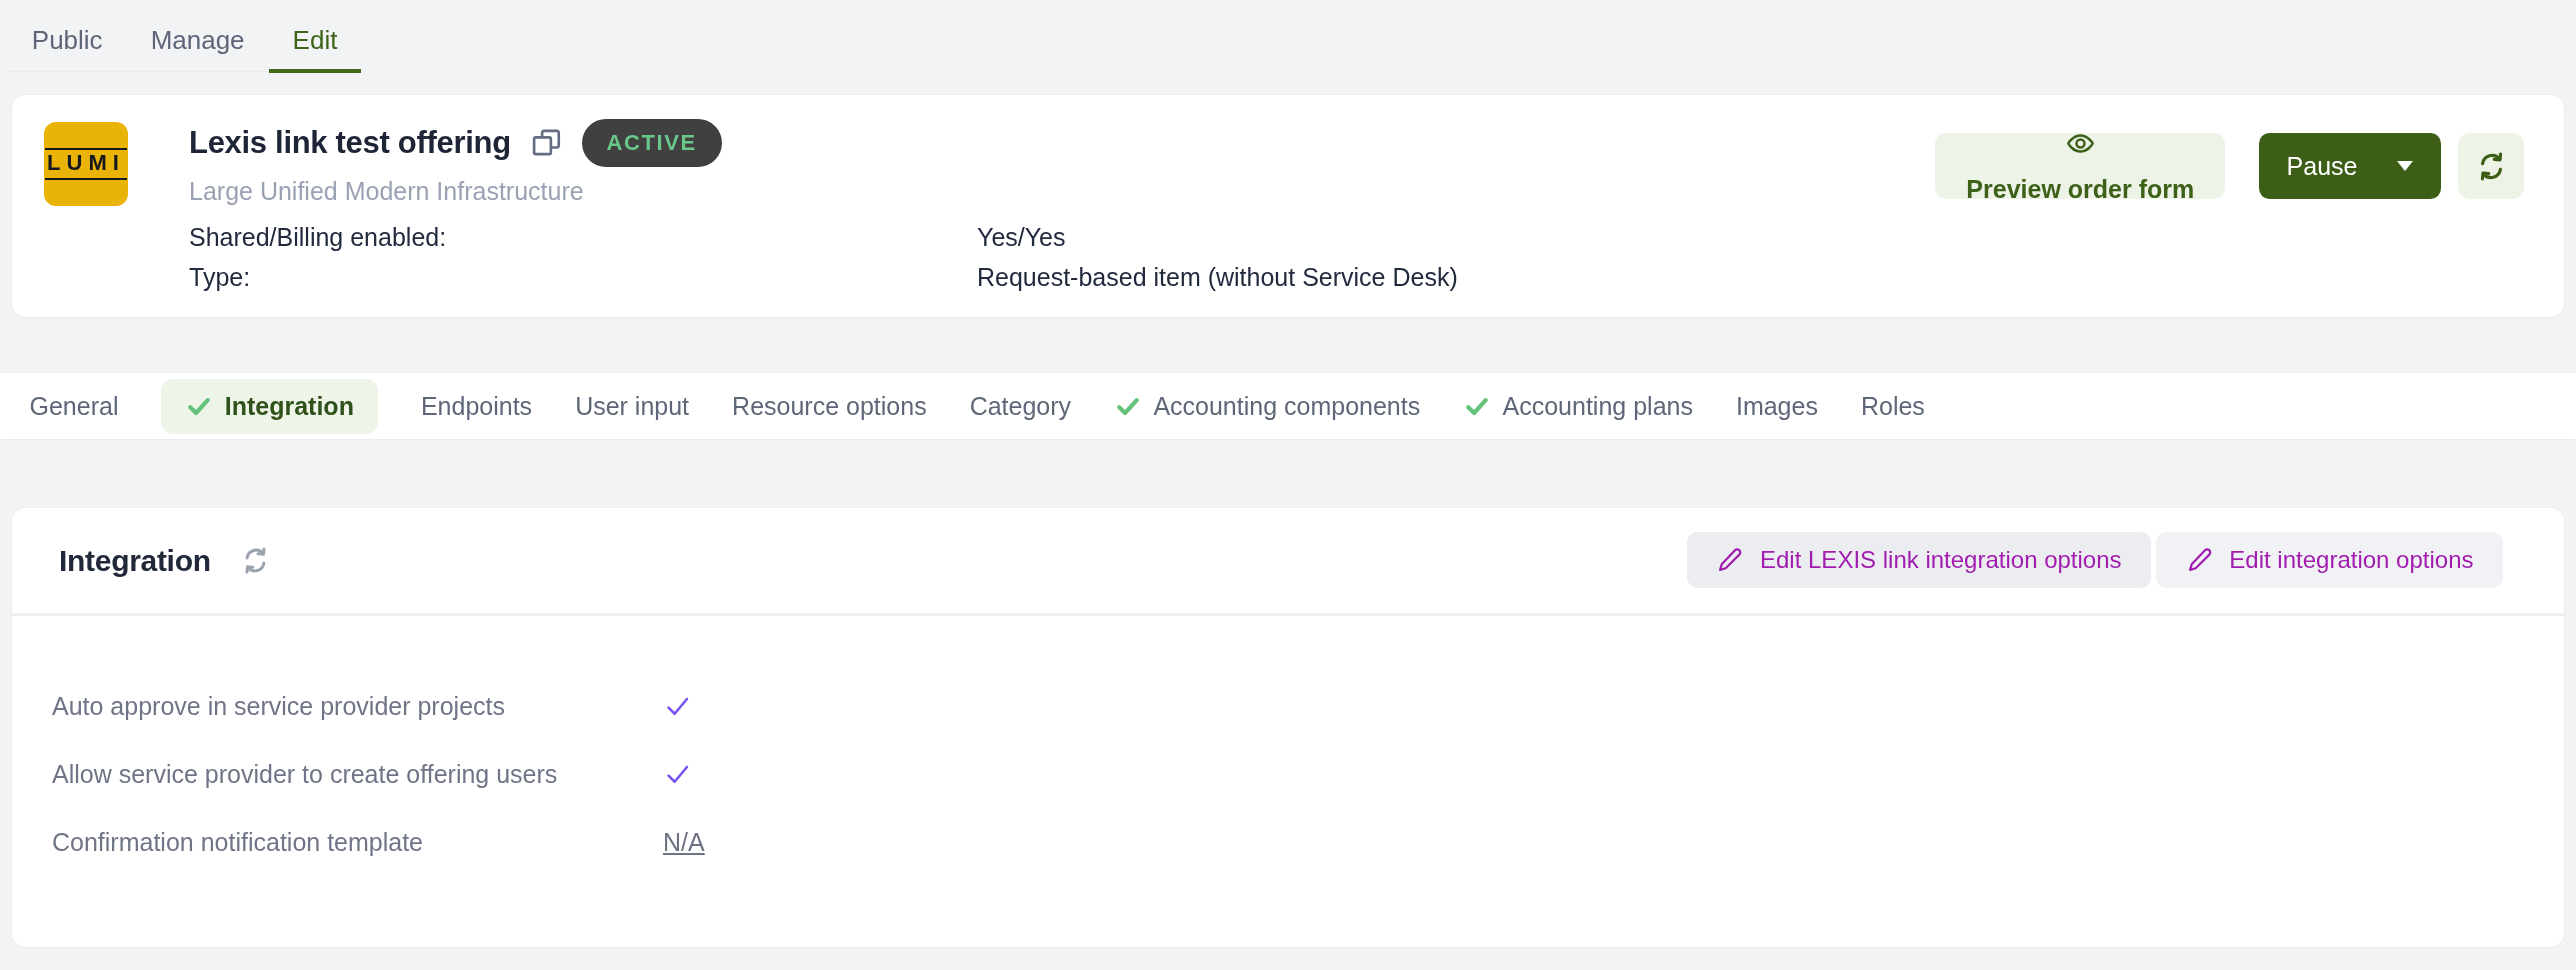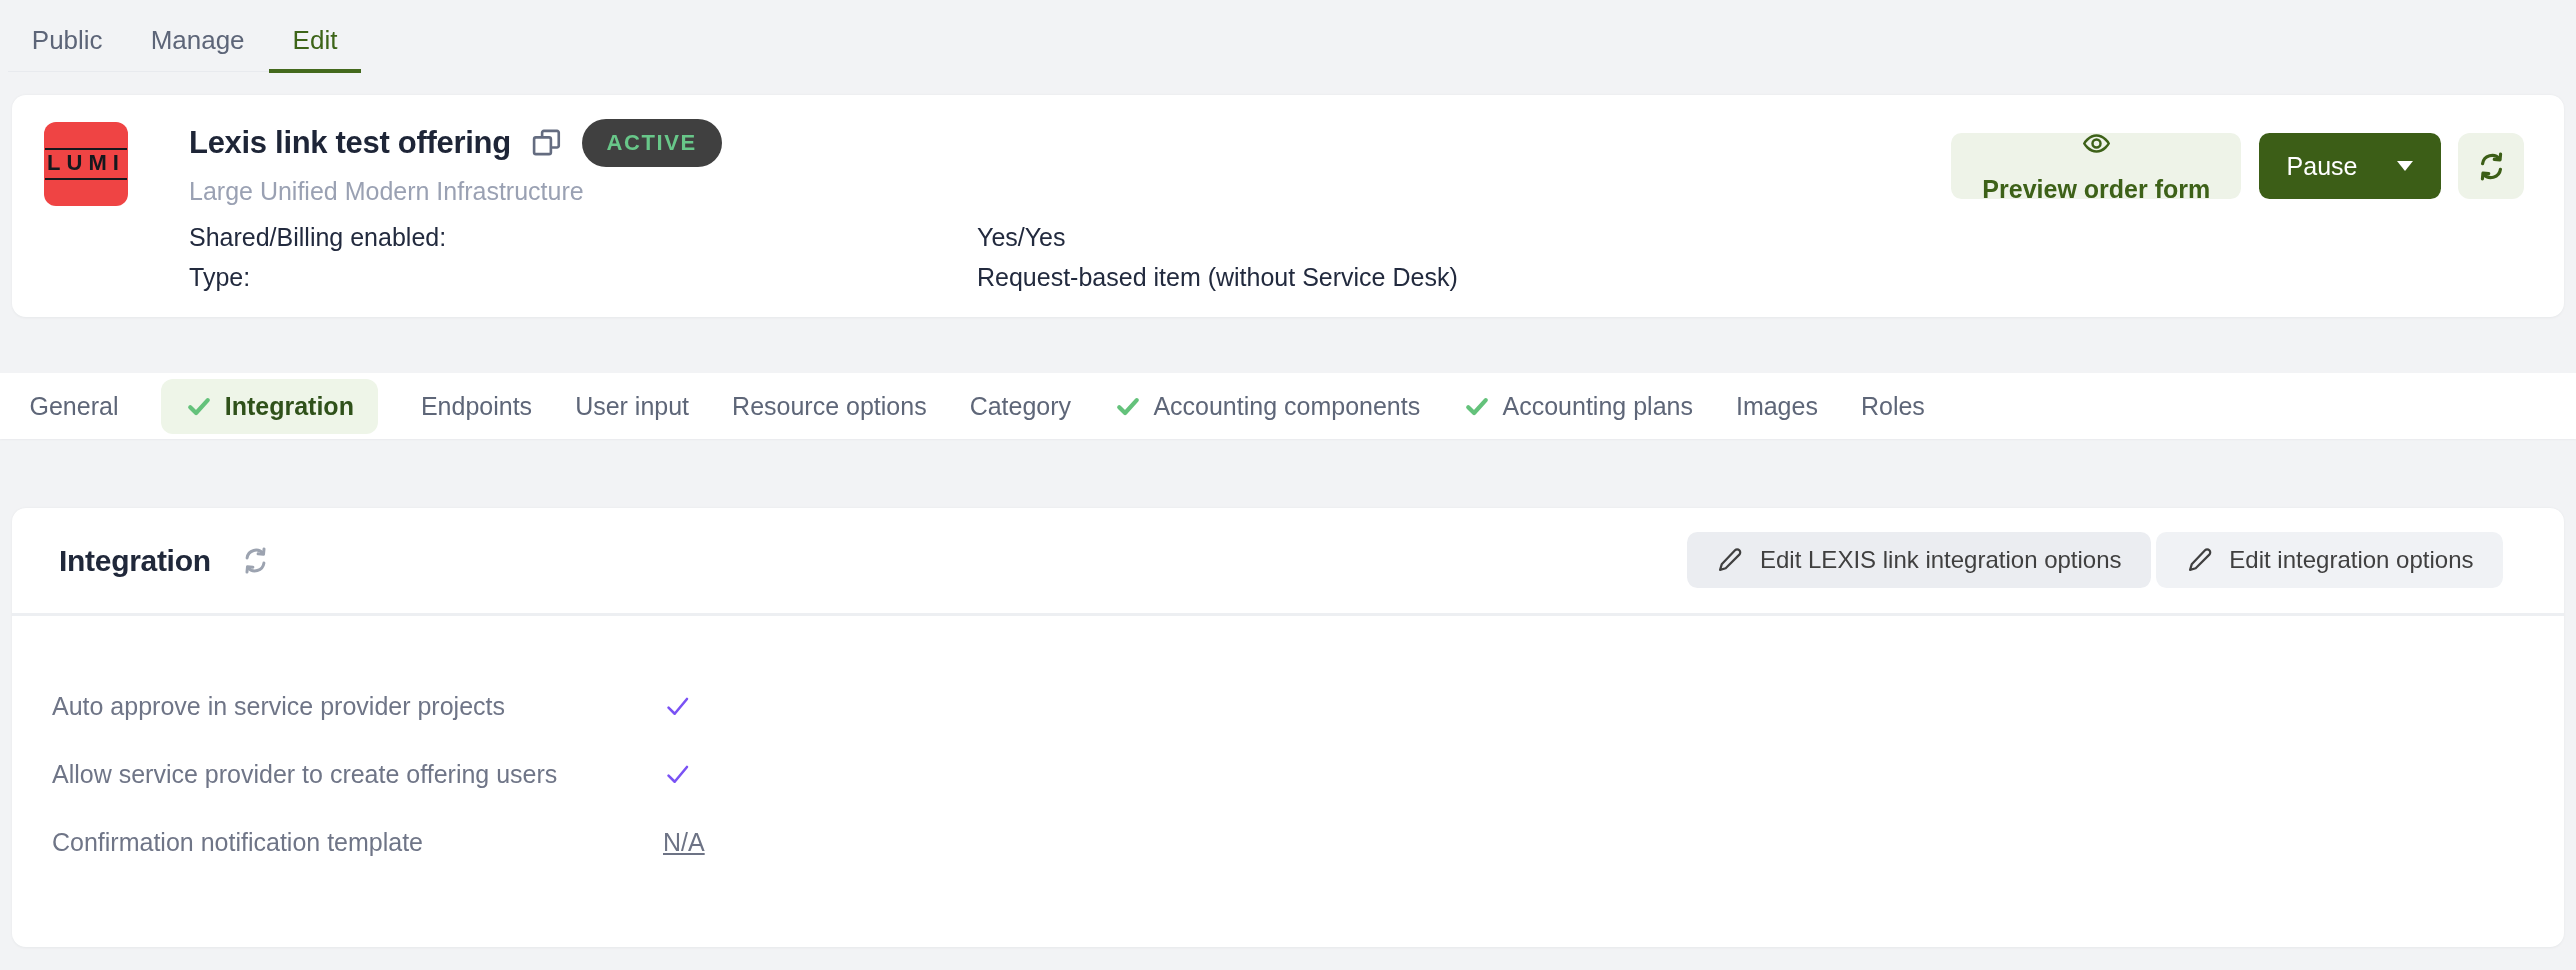--- a/index.html
+++ b/index.html
@@ -32,21 +32,21 @@
   
   .card{
     position:absolute;left:12px;width:2552px;background:#ffffff;
     border-radius:14px;box-shadow:0 0.9px 2.6px rgba(25,31,46,0.05);
   }
 
   
   .header-card{top:95px;height:222px;}
   .logo-box{
     position:absolute;left:32px;top:27px;width:84px;height:84px;
-    background:#ef4444;border-radius:12px;
+    background:#eab308;border-radius:12px;
     display:flex;align-items:center;justify-content:center;
   }
   .logo-mark{
     border-top:2.6px solid #15181d;border-bottom:2.6px solid #15181d;
     padding:2.6px 1.7px 4.3px;
     font-size:22px;font-weight:700;letter-spacing:6px;color:#15181d;
     line-height:1;
   }
   .title-row{
     position:absolute;left:177px;top:22.6px;height:50px;
@@ -81,20 +81,21 @@
   .btn-light-green{
     background:#eef3e8;color:#3d6118;
     height:66px;padding:0 31px;gap:15.6px;
     font-size:25px;font-weight:600;flex-direction:column;
   }
   .btn-pause{
     background:#3c5e17;color:#ffffff;
     height:66px;width:182px;padding:0 28px;
     font-size:25px;font-weight:500;
     justify-content:space-between;
+    margin-left:16px;
   }
   .caret-down{
     width:0;height:0;border-left:8.7px solid transparent;border-right:8.7px solid transparent;
     border-top:10.4px solid #ffffff;
   }
   .btn-refresh{
     background:#eef3e8;color:#3c5e17;width:66px;height:66px;border-radius:12px;
   }
 
   
@@ -124,21 +125,21 @@
     position:absolute;left:47px;top:0;height:105px;
     display:flex;align-items:center;gap:29.5px;
   }
   .panel-title{font-size:30px;font-weight:700;color:#20283a;letter-spacing:-0.3px;}
   .panel-refresh{color:#9ca3b0;cursor:pointer;}
   .panel-actions{
     position:absolute;right:61px;top:24px;display:flex;gap:5.2px;
   }
   .btn-edit{
     height:56px;padding:0 29.5px;gap:15.6px;border-radius:10.4px;
-    font-size:24px;font-weight:500;color:#404040;
+    font-size:24px;font-weight:500;color:#a21caf;
   }
   .btn-edit.darker{background:#ebedf1;}
   .btn-edit.lighter{background:#f0f2f5;}
   .panel-divider{
     position:absolute;left:0;top:105px;width:100%;height:2.6px;background:#edeff2;
   }
   .panel-rows{position:absolute;left:0;top:108px;width:100%;padding-top:56px;}
   .panel-row{
     display:flex;align-items:center;height:68px;padding-left:40px;
   }

